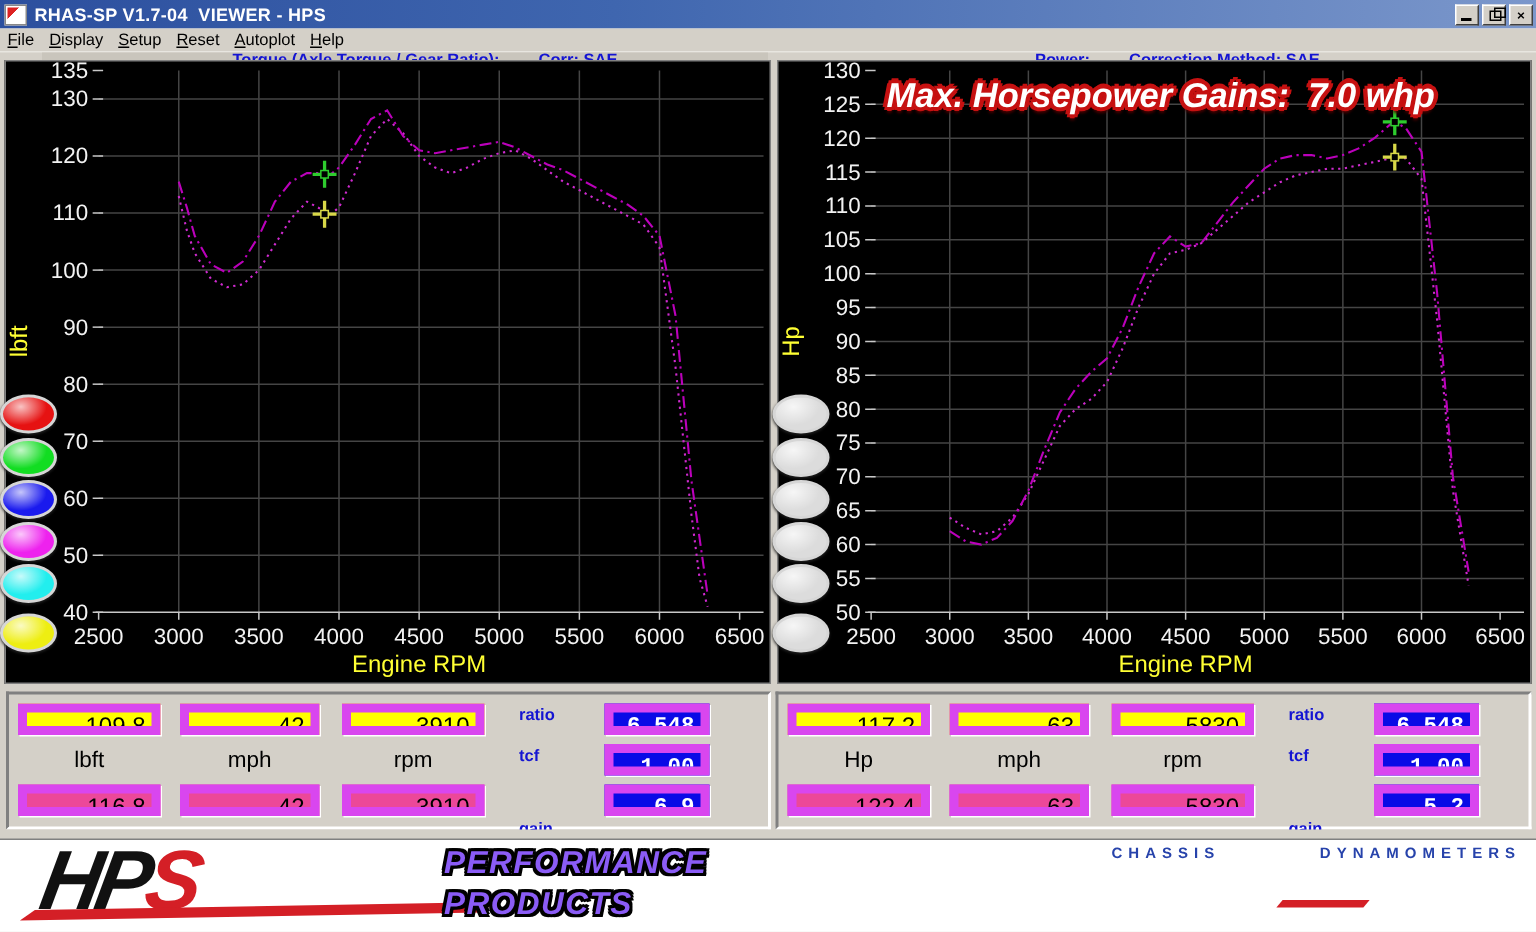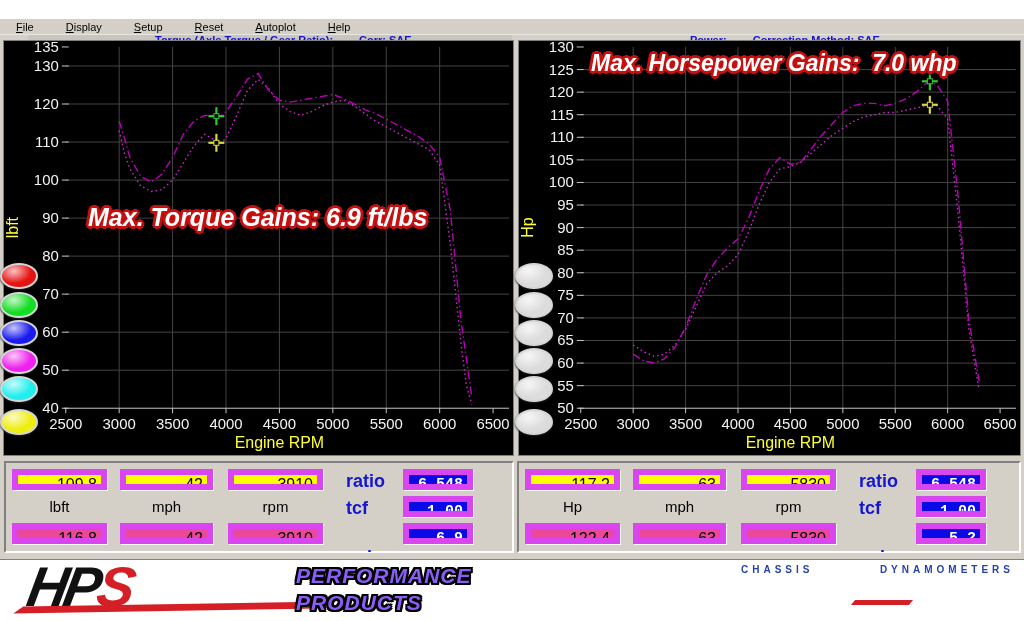--- a/index.html
+++ b/index.html
@@ -19,21 +19,21 @@
   .winbtn{width:16px;height:14px;background:#d4d0c8;border:1px solid;
     border-color:#fff #404040 #404040 #fff;padding:0;position:relative;font-size:9px;
     font-weight:bold;color:#000;line-height:10px;}
   .glyph-min{position:absolute;left:3px;bottom:2px;width:7px;height:2px;background:#000;}
   .glyph-restore{position:absolute;left:4px;top:3px;width:6px;height:5px;border:1px solid #000;background:#d4d0c8;}
   .glyph-restore::before{content:"";position:absolute;left:2px;top:-3px;width:6px;height:5px;border:1px solid #000;}
 
   
   .menubar{position:absolute;left:0;top:19px;width:1024px;height:15px;background:#d4d0c8;
     display:flex;align-items:center;font-size:11px;color:#000;border-bottom:1px solid #e8e6e0;}
-  .menu-item{display:inline-block;padding:0 16px;cursor:default;}
+  .menu-item{display:inline-block;padding:0 5px;cursor:default;}
   .menu-item::first-letter{text-decoration:underline;}
 
   
   .subheader{position:absolute;left:0;top:35px;width:1024px;height:11px;background:#d4d0c8;
     font-size:11px;font-weight:bold;color:#1414d2;}
   .seg-dark{position:absolute;left:28px;top:0;width:484px;height:11px;background:#c9c5bc;}
   .hdr{position:absolute;top:-1px;white-space:pre;}
   .hdr .gap{display:inline-block;width:26px;}
   .hdr-torque{left:155px;}
   .hdr-power{left:690px;}
@@ -72,21 +72,21 @@
     font-size:16px;color:#000;text-align:right;padding:1px 4px 0 0;box-sizing:border-box;
     white-space:nowrap;overflow:hidden;}
   .vbox.yellow{background:#ffff00;}
   .vbox.green{background:#ec4899;}
   .vbox.blue{background:#0a0ae6;color:#fff;font-weight:bold;font-size:15px;}
   .row-top{top:6px;}.row-mid{top:33px;}.row-bot{top:60px;}
   .col1{left:6px;width:95px;}.col2{left:114px;width:93px;}.col3{left:222px;width:95px;}
   .colb{left:397px;width:70px;font-family:Liberation Mono, monospace;}
   .unit-label{position:absolute;top:35px;font-size:15px;color:#000;text-align:center;}
   .ul1{left:6px;width:95px;}.ul2{left:114px;width:93px;}.ul3{left:222px;width:95px;}
-  .side-label{position:absolute;left:340px;width:52px;font-size:18px;font-weight:bold;color:#1414d2;}
+  .side-label{position:absolute;left:340px;width:52px;font-size:11px;font-weight:bold;color:#1414d2;}
   .sl1{top:8px;}.sl2{top:35px;}.sl3{top:62px;margin-top:22px;}
 
   
   .bottom-strip{position:absolute;left:0;top:553px;width:1024px;height:7px;background:#d4d0c8;
     border-bottom:1px solid #808080;box-sizing:border-box;}
   .logos{position:absolute;left:0;top:560px;width:1024px;height:61px;background:#fff;}
 
   .hps-logo{position:absolute;left:28px;top:0px;height:60px;}
   .hps-letters{font-size:56px;line-height:54px;font-weight:bold;font-style:italic;
     letter-spacing:-4px;transform:skewX(-10deg);display:inline-block;}
@@ -108,20 +108,33 @@
     display:flex;justify-content:space-between;padding:0 6px;}
   .dyna-sub span{letter-spacing:4px;}
   .dyna-bar{position:absolute;left:118px;top:38px;width:58px;height:5px;background:#d41f26;
     transform:skewX(-40deg);}
 </style>
 </head>
 <body>
 
 <div class="window">
 
+  <div class="titlebar">
+    <span class="app-icon"></span>
+    <span class="title-text">RHAS-SP V1.7-04  VIEWER - HPS</span>
+    <span class="winbtns">
+      <button class="winbtn">
+          <span class="glyph-min"></span>
+        </button>
+      <button class="winbtn">
+          <span class="glyph-restore"></span>
+        </button>
+      <button class="winbtn"><span>×</span></button>
+    </span>
+  </div>
 
   <div class="menubar">
     <span class="menu-item">File</span>
     <span class="menu-item">Display</span>
     <span class="menu-item">Setup</span>
     <span class="menu-item">Reset</span>
     <span class="menu-item">Autoplot</span>
     <span class="menu-item">Help</span>
   </div>
 
@@ -196,21 +209,20 @@
         <text x="14" y="187.5" text-anchor="middle" class="axis-title" transform="rotate(-90 14 187.5)">lbft</text>
         <path d="M115.6 90.1L121.0 113.0L126.3 128.3L137.1 145.5L147.8 151.2L158.5 149.3L169.3 139.7L180.0 122.5L190.7 105.3L201.4 93.9L212.2 99.6L217.5 102.3L222.9 97.7L233.6 74.8L244.3 49.9L255.1 38.5L265.8 48.0L276.5 63.3L287.2 71.0L297.9 74.8L308.7 71.0L319.4 65.2L330.1 61.4L340.9 59.5L351.6 65.2L362.3 72.9L373.0 80.5L383.8 86.2L394.5 92.0L405.2 97.7L415.9 103.4L426.6 109.2L437.4 124.5L448.1 204.7L458.8 304.0L464.2 346.1L469.6 365.2" fill="none" stroke="#cf2acf" stroke-width="1.4" stroke-dasharray="1.5 3"></path>
         <path d="M115.6 80.5L121.0 97.7L126.3 116.8L137.1 135.9L147.8 141.6L158.5 134.0L169.3 116.8L180.0 93.9L190.7 80.5L201.4 74.8L212.2 74.8L217.5 75.5L222.9 71.0L233.6 55.7L244.3 38.5L255.1 32.7L265.8 49.9L276.5 59.5L287.2 61.4L297.9 59.5L308.7 57.6L319.4 55.7L330.1 53.8L340.9 57.6L351.6 63.3L362.3 69.0L373.0 72.9L383.8 78.6L394.5 84.3L405.2 90.1L415.9 95.8L426.6 103.4L437.4 116.8L448.1 170.3L458.8 281.1L469.6 357.5" fill="none" stroke="#bb00bb" stroke-width="1.4" stroke-dasharray="8 3 1.5 3"></path>
         <line x1="205.2225" x2="221.2225" y1="75.54315789473685" y2="75.54315789473685" stroke="#2ecc2e" stroke-width="2.2"></line>
         <line x1="213.2225" x2="213.2225" y1="66.54315789473685" y2="84.54315789473685" stroke="#2ecc2e" stroke-width="2.2"></line>
         <rect x="210.7225" y="73.04315789473685" width="5" height="5" fill="#000" stroke="#2ecc2e" stroke-width="1"></rect>
         <line x1="205.2225" x2="221.2225" y1="102.29052631578948" y2="102.29052631578948" stroke="#d8d848" stroke-width="2.2"></line>
         <line x1="213.2225" x2="213.2225" y1="93.29052631578948" y2="111.29052631578948" stroke="#d8d848" stroke-width="2.2"></line>
         <rect x="210.7225" y="99.79052631578948" width="5" height="5" fill="#000" stroke="#d8d848" stroke-width="1"></rect>
       </svg>
-    <div class="annotation anno-torque">Max. Torque Gains: 6.9 ft/lbs</div>
     <div class="btncol" id="torque-buttons">
       <button class="oval" style="background-color: rgb(230, 18, 18);"></button>
       <button class="oval" style="background-color: rgb(18, 221, 34);"></button>
       <button class="oval" style="background-color: rgb(26, 26, 238);"></button>
       <button class="oval" style="background-color: rgb(238, 34, 238);"></button>
       <button class="oval" style="background-color: rgb(34, 238, 238);"></button>
       <button class="oval" style="background-color: rgb(238, 238, 18);"></button>
     </div>
   </div>
 

